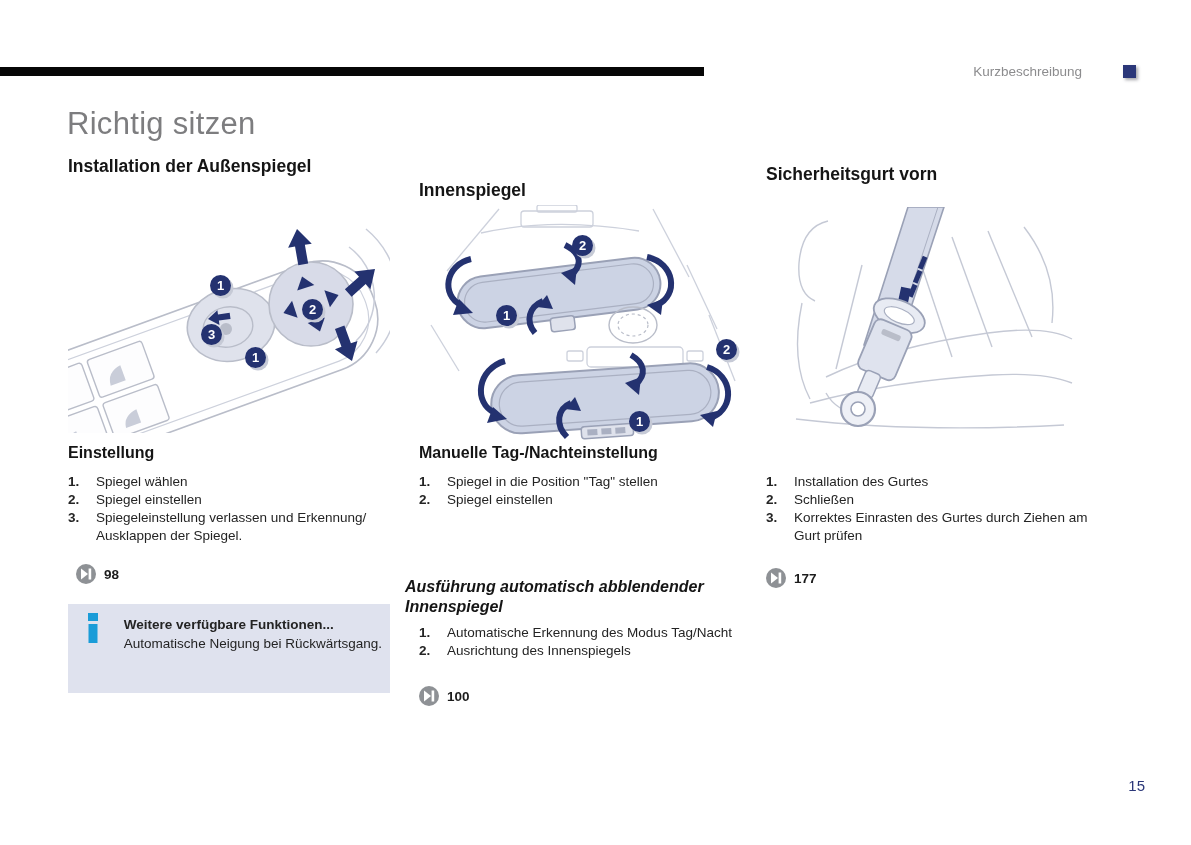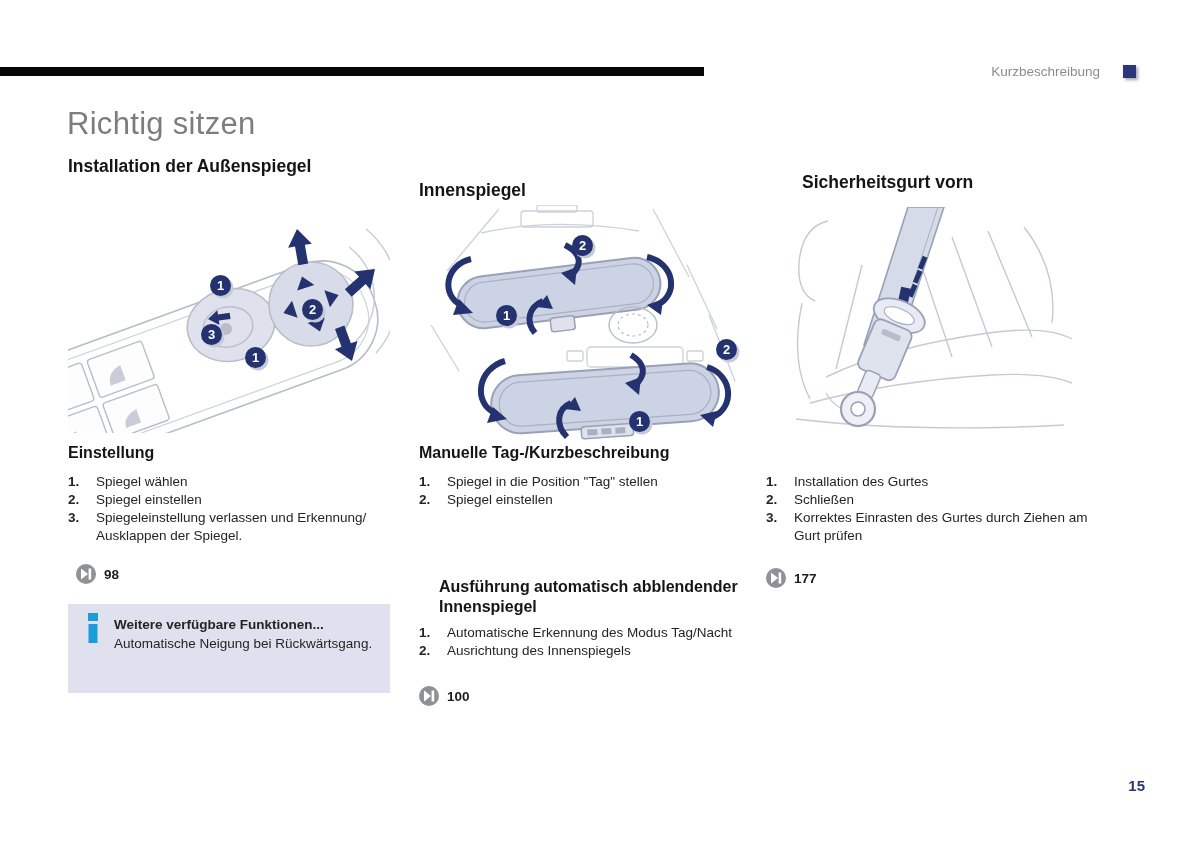--- a/index.html
+++ b/index.html
@@ -2,73 +2,73 @@
 <html><head>
 <meta charset="utf-8">
 <style>
   * { margin:0; padding:0; box-sizing:border-box; }
   html,body { background:#ffffff; }
   body { font-family:"Liberation Sans", sans-serif; }
   .page { position:relative; width:1191px; height:845px; background:#ffffff; overflow:hidden; }
 
   .top-rule { position:absolute; left:0; top:67px; width:704px; height:9px; background:#060606; }
 
-  .header-label { position:absolute; top:64px; right:91px; font-size:13.5px; color:#8c8c8e; }
+  .header-label { position:absolute; top:64px; right:109px; font-size:13.5px; color:#8c8c8e; }
   .header-square { position:absolute; left:1123px; top:65px; width:13px; height:13px;
                    background:#2b3779; box-shadow:2px 2px 3px rgba(60,60,70,.45); }
 
   .page-title { position:absolute; left:67px; top:106px; font-size:31px; color:#7d7d7f;
                 font-weight:400; letter-spacing:.3px; }
 
   .col-heading { position:absolute; font-size:17.5px; font-weight:bold; color:#151515; }
   .ch1 { left:68px;  top:156px; }
   .ch2 { left:419px; top:156px;margin-top:24px; }
-  .ch3 { left:766px; top:172px;margin-left:36px; }
+  .ch3 { left:766px; top:164px; }
 
   .illus { position:absolute; }
   .illus svg { display:block; width:100%; height:100%; }
   .illus1 { left:68px;  top:203px; width:322px; height:230px; }
   .illus2 { left:419px; top:205px; width:322px; height:238px; }
   .illus3 { left:766px; top:207px; width:320px; height:228px; }
 
   .badge { position:absolute; width:21px; height:21px; border-radius:50%;
            background:#243270; color:#fff; font-size:13px; font-weight:bold;
            display:flex; align-items:center; justify-content:center;
            box-shadow:2.5px 2.5px 0 #c6cad6; }
 
   .subheading { position:absolute; font-size:16px; font-weight:bold; color:#151515; line-height:20px; }
   .sub1 { left:68px;  top:443px; }
   .sub2 { left:419px; top:443px; }
-  .sub3 { left:439px; top:577px; width:300px; }
+  .sub3 { left:405px; top:577px; width:300px;font-style:italic; }
 
   .list { position:absolute; width:322px; }
   .list1 { left:68px;  top:473px; }
   .list2 { left:419px; top:473px; }
   .list3 { left:419px; top:624px; }
   .list4 { left:766px; top:473px; }
   .list-row { display:flex; font-size:13.5px; color:#242424; line-height:18px; }
   .list-num { width:28px; flex:none; font-weight:bold; }
   .list-txt { flex:1; }
 
   .page-ref { position:absolute; display:flex; align-items:center; gap:8px; }
   .ref1 { left:76px;  top:564px; }
   .ref2 { left:419px; top:686px; }
   .ref3 { left:766px; top:568px; }
   .page-ref-num { font-size:13.5px; font-weight:bold; color:#1c1c1c; }
   .page-ref-icon svg { display:block; }
 
   .info-box { position:absolute; left:68px; top:604px; width:322px; height:89px;
-              background:#dfe2ee; display:flex; }
+              background:#dfe2ee; display:flex;justify-content:space-between; }
   .info-icon { flex:none; width:46px; padding-left:19px; padding-top:9px; }
   .info-icon svg { display:block; }
   .info-text { padding-top:12px; padding-right:8px; font-size:13.5px; color:#242424; line-height:18.5px; }
   .info-title { font-weight:bold; }
 
   .page-number { position:absolute; right:46px; top:777px; font-size:15px;
-                 font-weight:bold; color:#2b3779;margin-left:10px; }
+                 font-weight:normal; color:#2b3779;margin-left:10px; }
 </style>
 </head>
 <body>
 
 <div class="page">
 
   <div class="top-rule"></div>
   <div class="header-label">Kurzbeschreibung</div>
   <div class="header-square"></div>
 
@@ -254,21 +254,21 @@
         <rect x="1" y="0" width="10" height="8" fill="#1a9cd8"></rect>
         <rect x="1.5" y="11" width="9" height="19" fill="#1a9cd8"></rect>
       </svg>
     </span>
     <div class="info-text">
       <div class="info-title">Weitere verfügbare Funktionen...</div>
       <div class="info-body">Automatische Neigung bei Rückwärtsgang.</div>
     </div>
   </div>
 
-  <h3 class="subheading sub2">Manuelle Tag-/Kurzbeschreibung</h3>
+  <h3 class="subheading sub2">Manuelle Tag-/Nachteinstellung</h3>
   <div class="list list2">
     <div class="list-row">
       <span class="list-num">1.</span>
       <span class="list-txt">Spiegel in die Position "Tag" stellen</span>
     </div>
     <div class="list-row">
       <span class="list-num">2.</span>
       <span class="list-txt">Spiegel einstellen</span>
     </div>
   </div>

